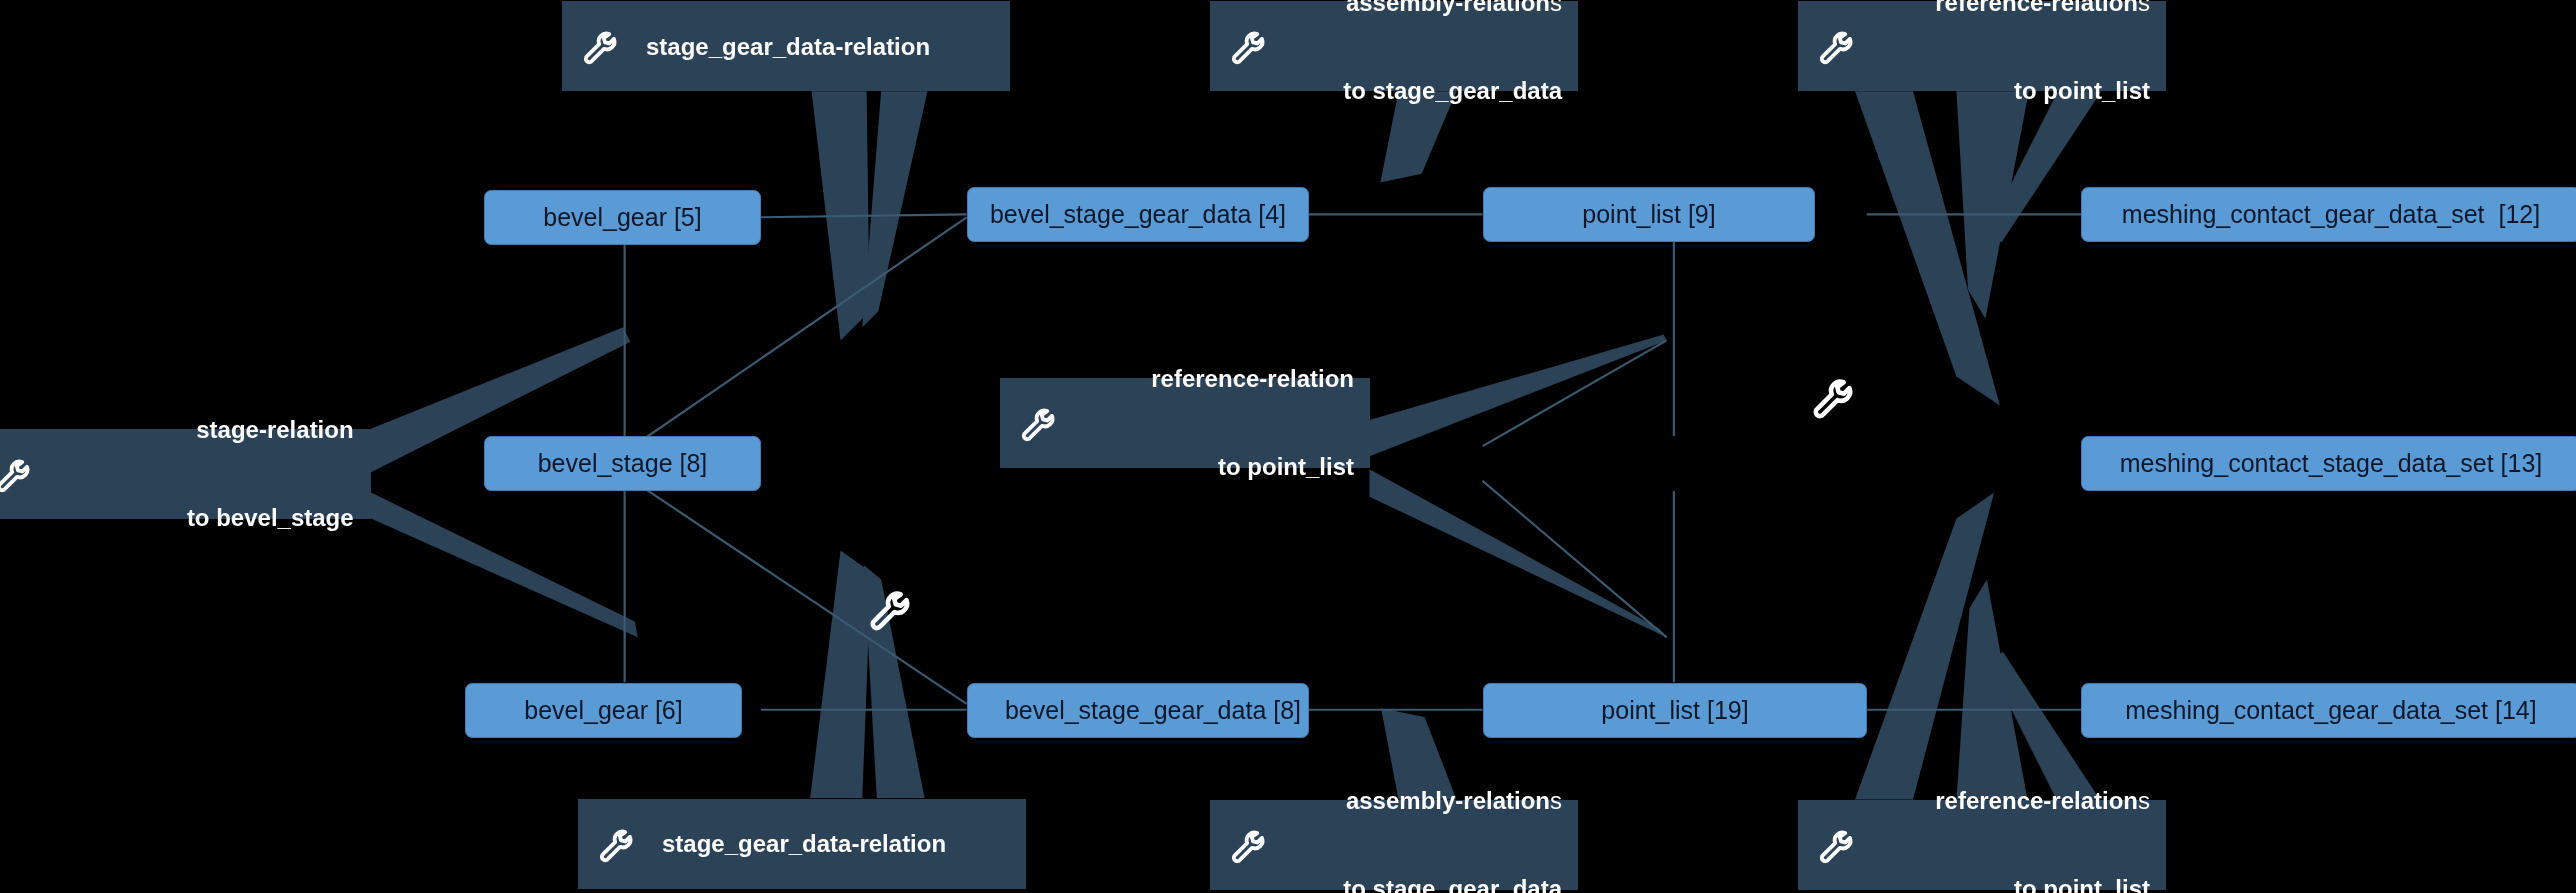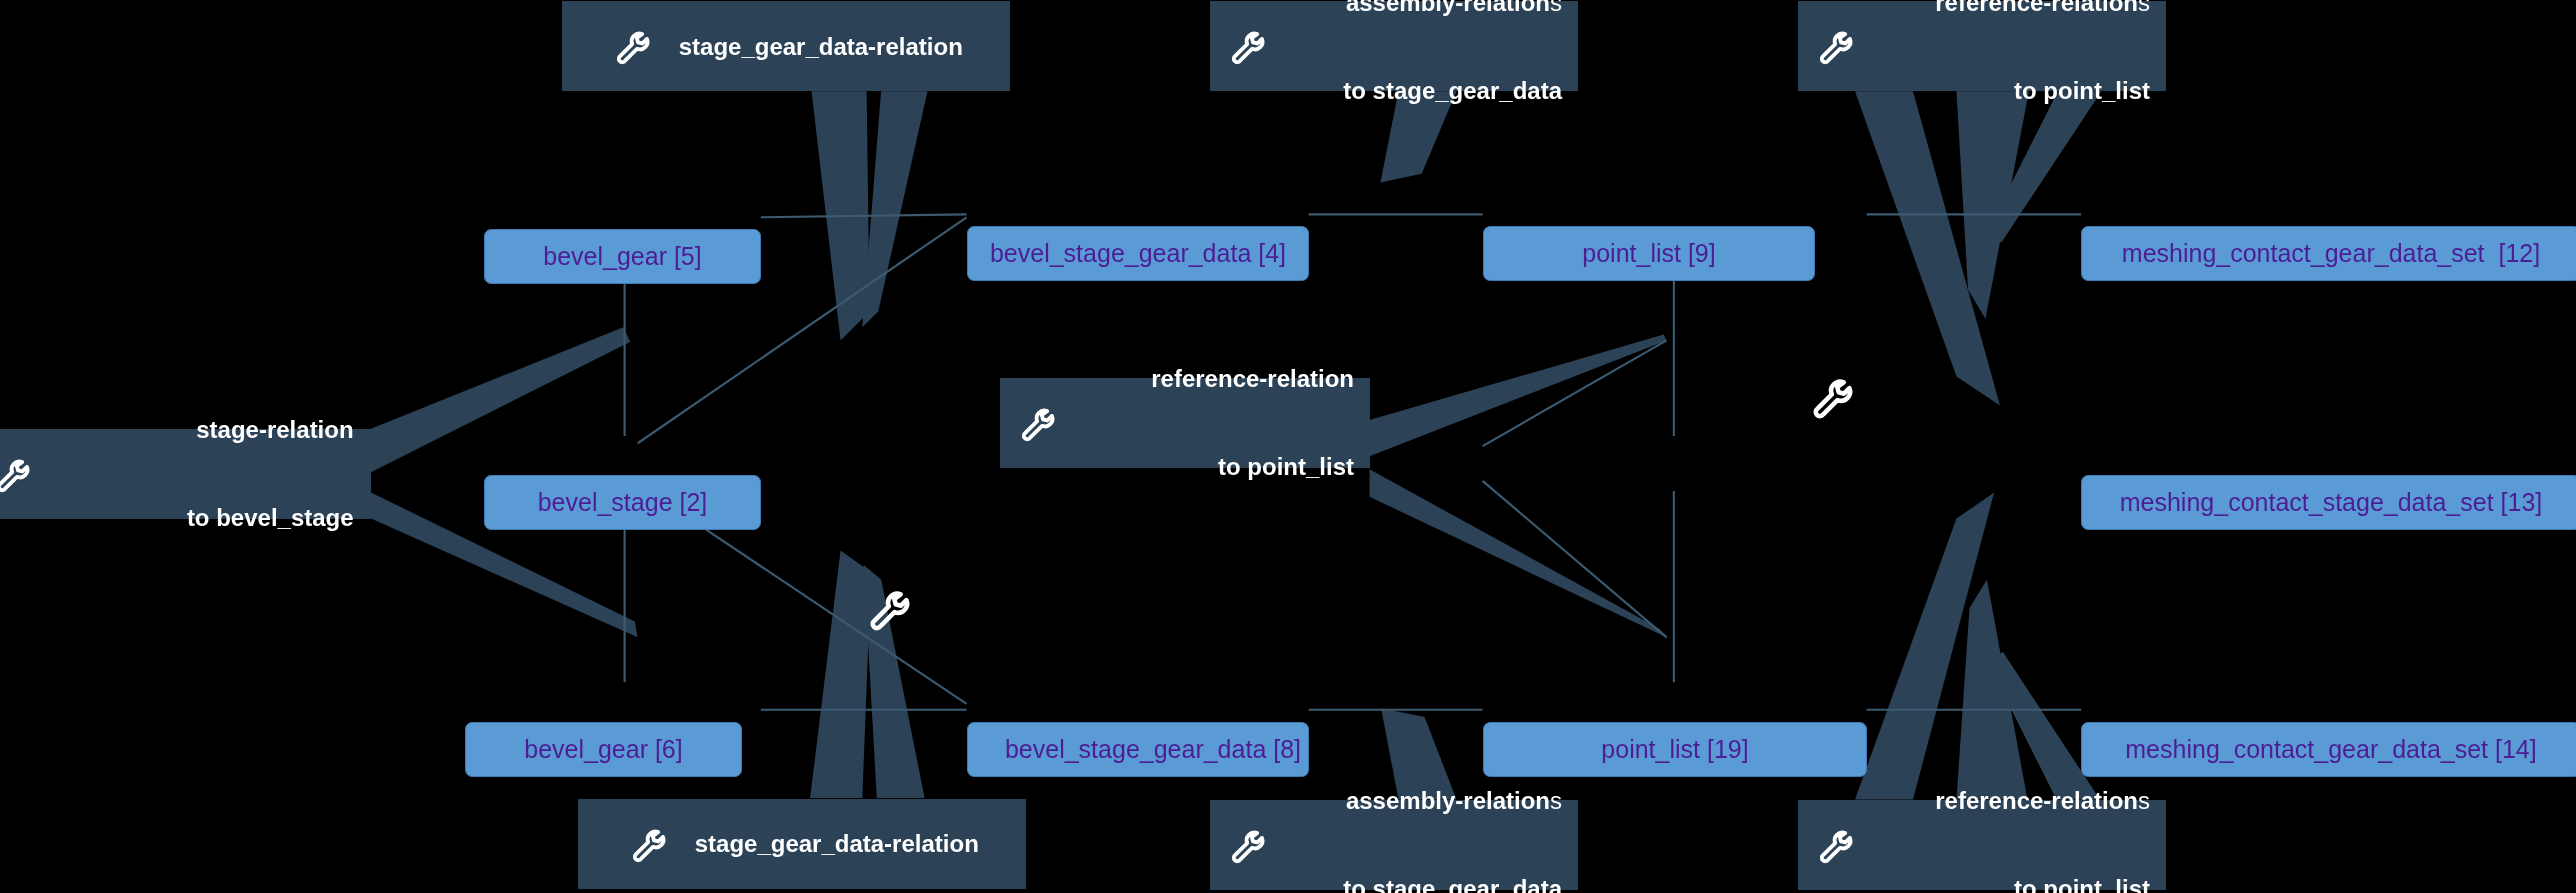--- a/index.html
+++ b/index.html
@@ -7,41 +7,39 @@
        font-family:"Liberation Sans","DejaVu Sans",sans-serif;}
   #stage{position:absolute;left:0;top:0;width:2576px;height:893px;background:#000;}
   svg#wires{position:absolute;left:0;top:0;width:2576px;height:893px;}
 
   
   .node{
     position:absolute;
     background:#5b9bd5;
     border:0.7px solid #3f7cb4;
     border-radius:7.2px;
-    color:#4c1d95;
+    color:#0f172a;
     font-size:25px;
     line-height:1;
     display:flex;align-items:center;justify-content:center;
     text-align:center;
     box-sizing:border-box;
     white-space:pre;
     z-index:6;
-    margin-top:39px;
   }
 
   
   .tip{
     position:absolute;
     background:#2c4257;
     color:#ffffff;
     display:flex;
     align-items:center;
     box-sizing:border-box;
     z-index:8;
-    justify-content:center;
   }
   .tip .wrench{flex:0 0 auto;display:block;}
   .tip .tiptext{
     margin-left:19px;
     font-size:24px;
     line-height:1.22;
     white-space:pre;
   }
   .tip .l1{display:block;font-weight:bold;}
   .tip .l2{display:block;font-weight:bold;}
@@ -111,21 +109,21 @@
   </svg>
 
   <div class="node" style="left:484px;top:190px;width:277px;height:55px;">bevel_gear [5]</div>
 
   <div class="node" style="left:967px;top:187px;width:342px;height:55px;">bevel_stage_gear_data [4]</div>
 
   <div class="node" style="left:1483px;top:187px;width:332px;height:55px;">point_list [9]</div>
 
   <div class="node" style="left:2081px;top:187px;width:500px;height:55px;">meshing_contact_gear_data_set  [12]</div>
 
-  <div class="node" style="left:484px;top:436px;width:277px;height:55px;">bevel_stage [2]</div>
+  <div class="node" style="left:484px;top:436px;width:277px;height:55px;">bevel_stage [8]</div>
 
 
   <div class="node" style="left:2081px;top:436px;width:500px;height:55px;">meshing_contact_stage_data_set [13]</div>
 
   <div class="node" style="left:465px;top:683px;width:277px;height:55px;">bevel_gear [6]</div>
 
   <div class="node" style="left:967px;top:683px;width:342px;height:55px;padding-left:30px;">bevel_stage_gear_data [8]</div>
 
   <div class="node" style="left:1483px;top:683px;width:384px;height:55px;">point_list [19]</div>
 

